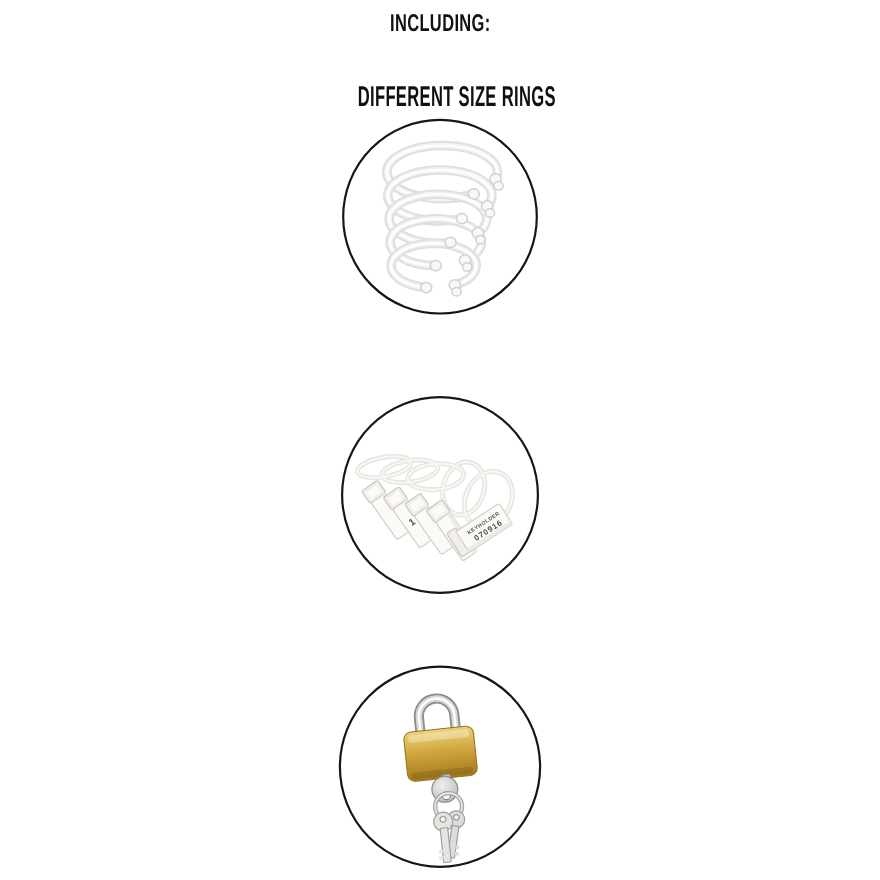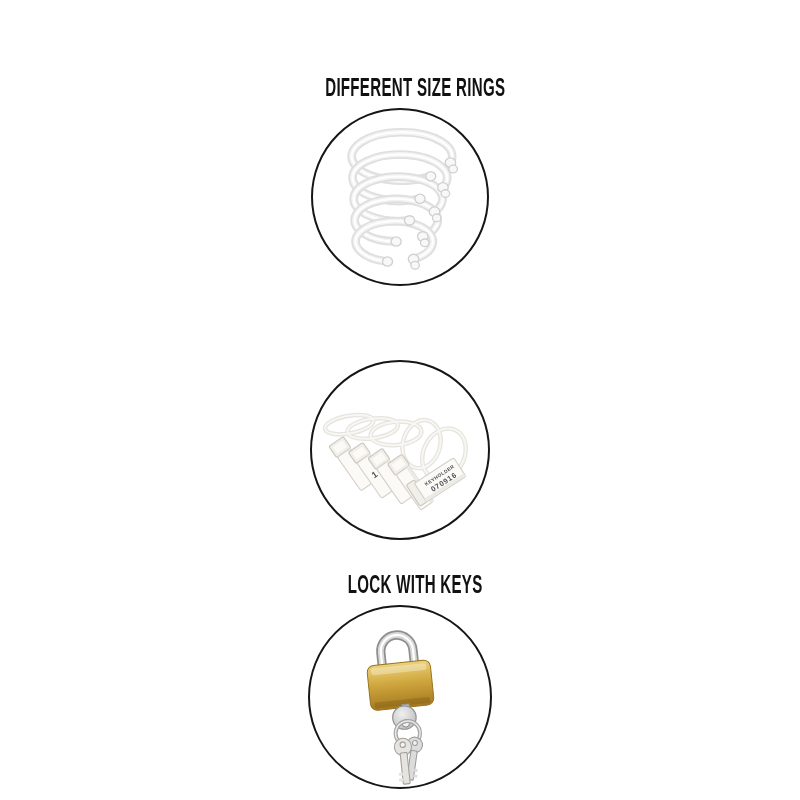--- a/index.html
+++ b/index.html
@@ -39,20 +39,23 @@
   .circle-seals { left: 310px; top: 360px; width: 180px; height: 180px; }
   .circle-lock  { left: 308px; top: 605px; width: 184px; height: 184px; }
   .photo-circle svg { display: block; width: 100%; height: 100%; }
   .seal-text { font-family: "Liberation Sans", sans-serif; fill: #4f4f4f; font-weight: 700; }
 </style>
 </head>
 <body>
 
 <div class="page">
 
+  <div class="heading">
+    <span class="squeeze-title">INCLUDING:</span>
+  </div>
 
   <div class="section-label label-rings">
     <span class="squeeze">DIFFERENT SIZE RINGS</span>
   </div>
   <div class="photo-circle circle-rings">
     <svg viewBox="0 0 180 180" aria-hidden="true">
       <g fill="none" stroke-linecap="round">
 
         <g>
           <path d="M 121.8 68.5 A 52 25 0 1 1 142.2 54.5" stroke="#dfdfdf" stroke-width="9"></path>
@@ -157,23 +160,20 @@
           <rect x="-12" y="-14" width="10" height="26" rx="2" fill="#f1efe9" stroke="#ccc9c1"></rect>
           <rect x="-4" y="-11" width="48" height="23" rx="2" fill="#fbfaf7" stroke="#d5d2ca"></rect>
           <rect x="-4" y="8" width="48" height="3.5" fill="#eceae4" stroke="none"></rect>
           <text class="seal-text" x="22" y="-2" font-size="5" letter-spacing="0.4" text-anchor="middle" stroke="none">KEYHOLDER</text>
           <text class="seal-text" x="22" y="7" font-size="7.5" letter-spacing="0.8" text-anchor="middle" stroke="none">070916</text>
         </g>
       </g>
     </svg>
   </div>
 
-  <div class="section-label label-lock">
-    <span class="squeeze">LOCK WITH KEYS</span>
-  </div>
   <div class="photo-circle circle-lock">
     <svg viewBox="0 0 184 184" aria-hidden="true">
       <defs>
         <linearGradient id="brassGrad" x1="0" y1="0" x2="0" y2="1">
           <stop offset="0" stop-color="#ecd27a"></stop>
           <stop offset="0.45" stop-color="#cfa63e"></stop>
           <stop offset="1" stop-color="#a5791f"></stop>
         </linearGradient>
         <radialGradient id="silverRad" cx="0.4" cy="0.35" r="0.9">
           <stop offset="0" stop-color="#efefef"></stop>

